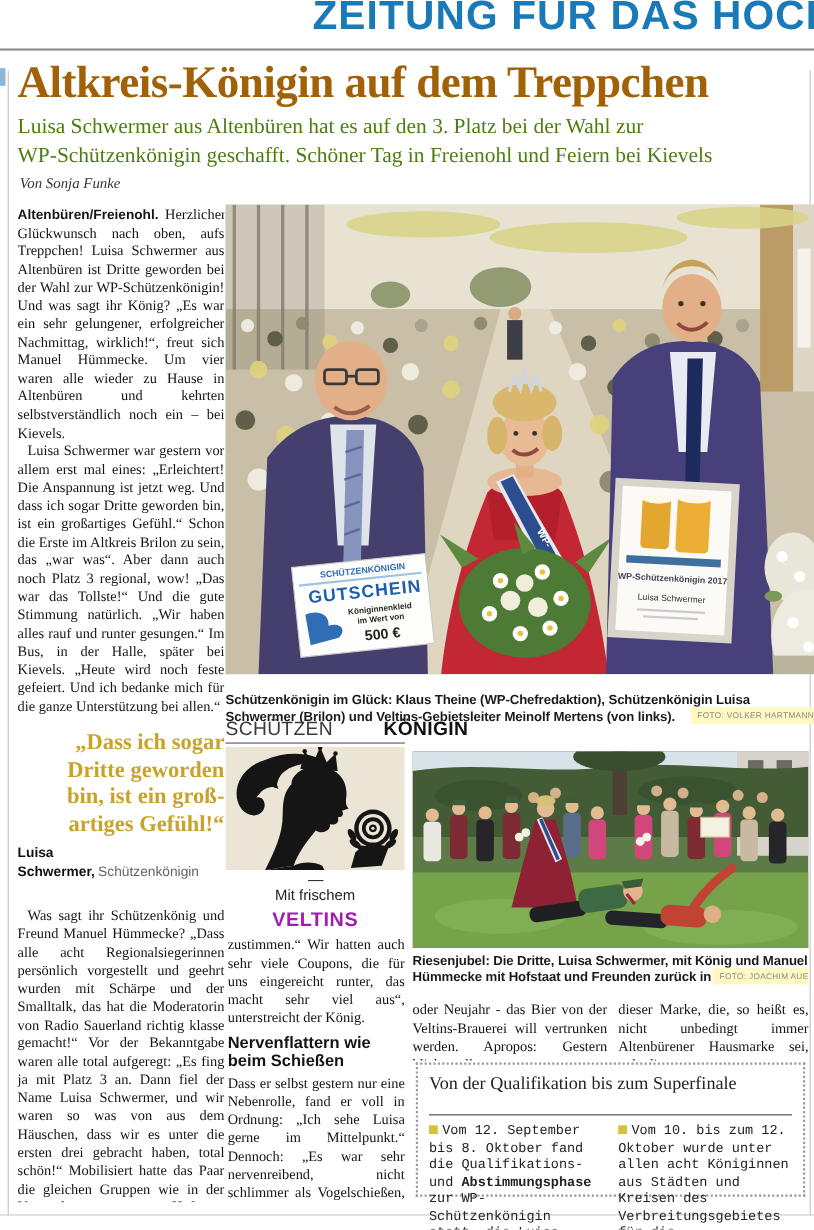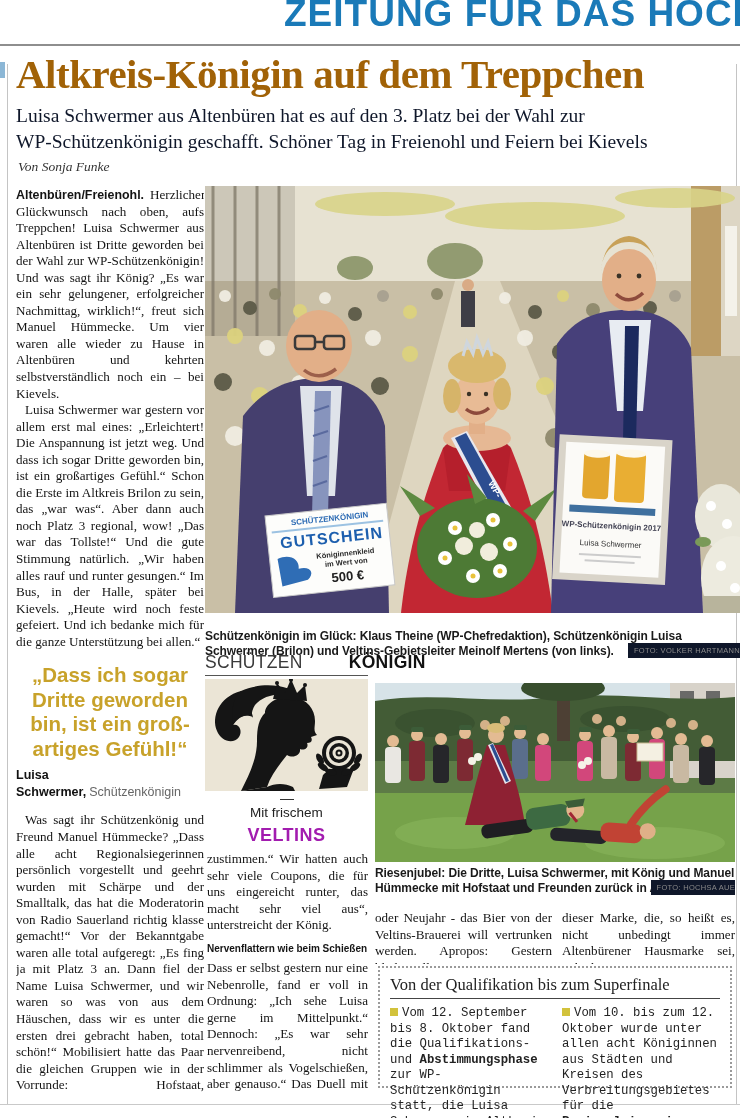--- a/index.html
+++ b/index.html
@@ -12,68 +12,68 @@
   .rule-bottom{position:absolute;left:0;top:1104px;width:740px;height:1px;background:#c9c9c9;}
   .vrule{position:absolute;top:64px;width:1px;height:1041px;background:#c4c4c4;}
   .vrule.left{left:7px;} .vrule.right{left:736px;}
   .blue-tick{position:absolute;left:0;top:62px;width:5px;height:16px;background:#8cb7d6;}
   
   .headline{position:absolute;left:16px;top:50px;width:708px;
             font-family:"Liberation Serif",serif;font-weight:700;font-size:41px;
             letter-spacing:-0.5px;color:#a16207;}
   .subhead{position:absolute;left:16px;top:103px;width:700px;
            font-family:"Liberation Serif",serif;font-size:19.5px;line-height:26px;
-           color:#0f172a;white-space:pre-line;}
+           color:#4d7c0f;white-space:pre-line;}
   .byline{position:absolute;left:18px;top:159px;font-family:"Liberation Serif",serif;
           font-style:italic;font-size:13.5px;color:#333;}
   
   .bodycol{font-family:"Liberation Serif",serif;font-size:13.1px;line-height:16.55px;
            text-align:justify;color:#141414;}
   .bodycol p{margin:0;}
   .bodycol p.indent{text-indent:9px;}
   #col1{position:absolute;left:16px;top:187px;width:188px;height:906px;overflow:hidden;}
   #col2{position:absolute;left:207px;top:851px;width:161px;height:242px;overflow:hidden;}
   #col3{position:absolute;left:375px;top:910px;width:177px;height:54px;overflow:hidden;}
   #col4{position:absolute;left:562px;top:910px;width:173px;height:54px;overflow:hidden;}
   .lead{font-family:"Liberation Sans",sans-serif;font-weight:700;font-size:12.4px;
         margin-right:6px;}
-  .pullquote{font-family:Liberation Sans, sans-serif;font-weight:700;font-size:20.5px;
-             line-height:24.5px;color:#c8a22a;margin:13px 0 6px;text-align:center;
+  .pullquote{font-family:Liberation Serif, serif;font-weight:700;font-size:20.5px;
+             line-height:24.5px;color:#c8a22a;margin:13px 0 6px;text-align:right;
              white-space:pre-line;}
-  .attribution{font-family:"Liberation Sans",sans-serif;font-size:12.5px;margin:0 0 12px;
+  .attribution{font-family:"Liberation Sans",sans-serif;font-size:12.5px;margin:0 0 24px;
                text-align:left;}
   .attribution .name{font-weight:700;color:#111;}
   .attribution .role{color:#666;margin-left:3px;}
-  .subhead2{font-family:"Liberation Sans",sans-serif;font-weight:700;font-size:10px;
+  .subhead2{font-family:"Liberation Sans",sans-serif;font-weight:700;font-size:15px;
             margin:7px 0 3px;text-align:left;}
   
   .photo{position:absolute;overflow:hidden;background:#ccc;}
   #photo1{left:205px;top:186px;width:535px;height:427px;}
   #photo2{left:375px;top:683px;width:360px;height:179px;}
   .caption{position:absolute;font-weight:700;font-size:12px;line-height:15px;color:#1a1a1a;
            letter-spacing:-0.1px;}
   #caption1{left:205px;top:629px;width:535px;height:30px;}
   #caption2{left:375px;top:866px;width:360px;height:30px;}
   .credit{position:absolute;right:0;bottom:1px;font-weight:400;font-size:7.5px;
-          color:#8a8a8a;letter-spacing:0.3px;background:#0f172a;padding-left:6px;}
+          color:#8a8a8a;letter-spacing:0.3px;background:#fef9c3;padding-left:6px;}
   
   #ad{position:absolute;left:205px;top:652px;width:163px;height:172px;}
   .ad-header{font-size:17.5px;letter-spacing:0.3px;color:#3a3a3a;white-space:nowrap;}
   .ad-header .b{font-weight:700;color:#111;padding-left:46px;}
   .ad-rule{height:1px;background:#555;margin-top:2px;}
   .ad-art{margin-top:3px;width:163px;height:112px;}
   .ad-footer{margin-top:4px;display:flex;align-items:center;gap:5px;flex-direction:column;}
   .ad-footer .seg{width:14px;height:1px;background:#333;}
   .ad-footer .t1{font-size:13.5px;color:#222;}
   .ad-footer .t2{font-weight:700;font-size:18px;letter-spacing:0.5px;color:#a21caf;}
   
   #infobox{position:absolute;left:378px;top:966px;width:354px;height:122px;
            border:2px dotted #9a9a9a;box-sizing:border-box;padding:7px 10px 6px;}
   .ib-title{font-family:"Liberation Serif",serif;font-size:16.5px;color:#222;
-            padding-bottom:3px;border-bottom:1px solid #444;margin-bottom:7px;}
+            padding-bottom:18px;border-bottom:1px solid #444;margin-bottom:7px;}
   .ib-cols{display:flex;gap:14px;}
   .ib-item{flex:1;font-size:12.3px;line-height:15.5px;color:#222;font-family:Liberation Mono, monospace;}
   .ib-item .bullet{display:inline-block;width:8px;height:8px;background:#d2c23c;
                    margin-right:4px;}
   .ib-item b{font-weight:700;}
 </style>
 </head>
 <body>
 
 <div id="page">
@@ -409,21 +409,21 @@
         <rect x="-52" y="6" width="57" height="13" rx="6" fill="#23242a"></rect>
         <rect x="-2" y="-3" width="42" height="19" rx="8" fill="#c14334"></rect>
         <circle cx="45" cy="3" r="8" fill="#dfb088"></circle>
         <path d="M28,-3 C38,-20 50,-32 60,-40" stroke="#c14334" stroke-width="8" fill="none" stroke-linecap="round"></path>
       </g>
     </svg>
   </div>
 
   <div id="caption2" class="caption">
     <span>Riesenjubel: Die Dritte, Luisa Schwermer, mit König und Manuel Hümmecke mit Hofstaat und Freunden zurück in Altenbüren.</span>
-    <span class="credit">FOTO: HOCHSA AUE</span>
+    <span class="credit">FOTO: JOACHIM AUE</span>
   </div>
 
   <div id="col3" class="bodycol">
     <p>oder Neujahr - das Bier von der Veltins-Brauerei will vertrunken werden. Apropos: Gestern blieben alle</p>
   </div>
   <div id="col4" class="bodycol">
     <p>dieser Marke, die, so heißt es, nicht unbedingt immer Altenbürener Hausmarke sei, unbedingt treu.</p>
   </div>
 
   <div id="infobox">

